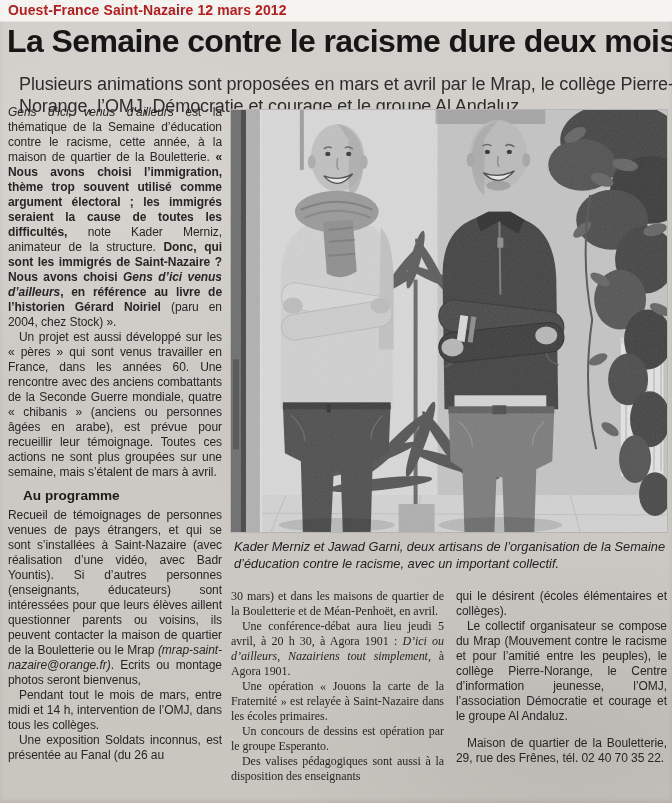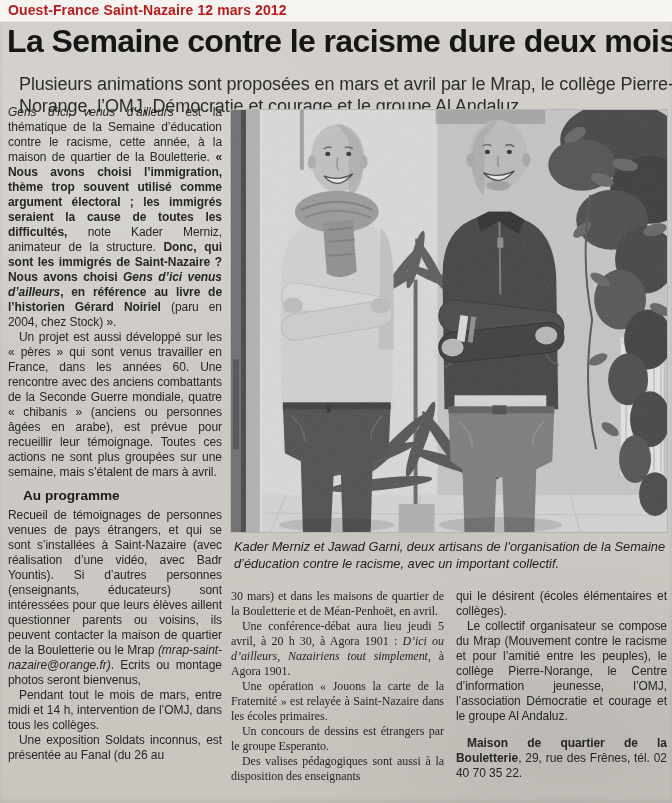--- a/index.html
+++ b/index.html
@@ -245,22 +245,22 @@
           <rect x="0" y="0" width="437" height="423" filter="url(#noise)" opacity=".14"></rect>
         </svg>
       </div>
       <figcaption class="caption">Kader Merniz et Jawad Garni, deux artisans de l’organisation de la Semaine d’éducation contre le racisme, avec un important collectif.</figcaption>
     </figure>
 
     <div class="col col-mid">
         <p><span>30 mars) et dans les maisons de quartier de la Bouletterie et de Méan-Penhoët, en avril.</span></p>
         <p class="indent"><span>Une conférence-débat aura lieu jeudi 5 avril, à 20 h 30, à Agora 1901 : </span><span style="font-style: italic;">D’ici ou d’ailleurs, Nazairiens tout simplement</span><span>, à Agora 1901.</span></p>
         <p class="indent"><span>Une opération « Jouons la carte de la Fraternité » est relayée à Saint-Nazaire dans les écoles primaires.</span></p>
-        <p class="indent"><span>Un concours de dessins est étrangers par le groupe Esperanto.</span></p>
+        <p class="indent"><span>Un concours de dessins est opération par le groupe Esperanto.</span></p>
         <p class="indent"><span>Des valises pédagogiques sont aussi à la disposition des enseignants</span></p>
       </div>
     <div class="col col-right">
         <p><span>qui le désirent (écoles élémentaires et collèges).</span></p>
         <p class="indent"><span>Le collectif organisateur se compose du Mrap (Mouvement contre le racisme et pour l’amitié entre les peuples), le collège Pierre-Norange, le Centre d’information jeunesse, l’OMJ, l’association Démocratie et courage et le groupe Al Andaluz.</span></p>
-        <p class="indent gap-top"><span style="font-weight: bold; margin-top: 7px;">Maison de quartier de la Bouletterie</span><span>, 29, rue des Frênes, tél. 02 40 70 35 22.</span></p>
+        <p class="indent gap-top"><span style="font-weight: normal; margin-top: 7px;">Maison de quartier de la Bouletterie</span><span>, 29, rue des Frênes, tél. 02 40 70 35 22.</span></p>
       </div>
   </div>
 </div>
 
 </body></html>

